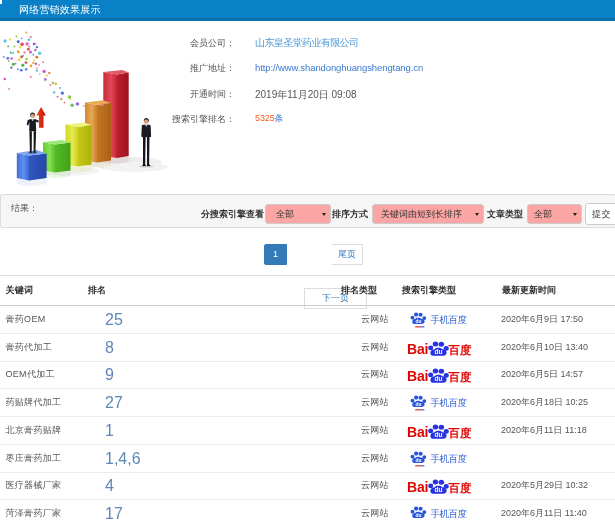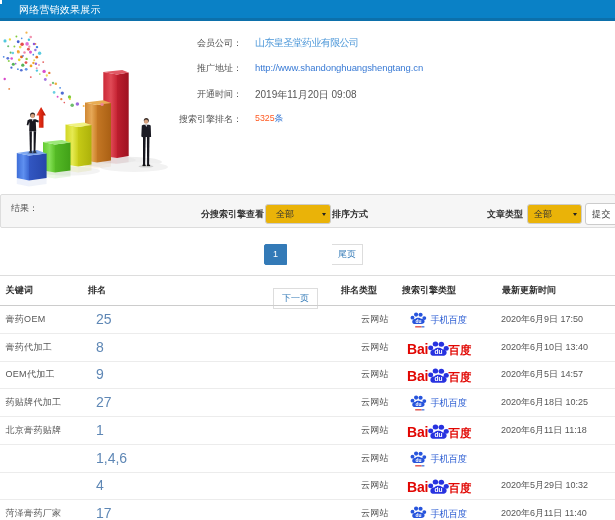--- a/index.html
+++ b/index.html
@@ -1,30 +1,30 @@
 <!DOCTYPE html>
 <html><head><meta charset="utf-8">
 <style>
 html,body{margin:0;padding:0;}
 body{width:615px;height:520px;overflow:hidden;position:relative;font-family:"Liberation Sans",sans-serif;background:#fff;}
 .abs{position:absolute;}
 #topbar{position:absolute;left:0;top:0;width:615px;height:18px;background:#0a81c6;border-bottom:3px solid #0c70ab;}
 #topbar span{position:absolute;left:19px;top:3px;font-size:10px;color:#fff;letter-spacing:0.2px;}
-.ilabel{position:absolute;left:122px;width:120px;text-align:right;font-size:9px;color:#555;}
+.ilabel{position:absolute;left:115px;width:120px;text-align:right;font-size:9px;color:#555;}
 .ival{position:absolute;left:255px;font-size:10px;}
 #band{position:absolute;left:0;top:194px;width:616px;height:34px;background:#f6f6f6;border:1px solid #ddd;border-radius:2px;box-sizing:border-box;}
 .blabel{position:absolute;top:13px;font-size:9px;font-weight:bold;color:#333;}
-.sel{position:absolute;top:8.5px;height:20.5px;background:#eab308;border:1px solid #ccc;border-radius:3px;box-sizing:border-box;font-size:9px;color:#333;line-height:18px;}
+.sel{position:absolute;top:8.5px;height:20.5px;background:#fca5a5;border:1px solid #ccc;border-radius:3px;box-sizing:border-box;font-size:9px;color:#333;line-height:18px;}
 .sel em{font-style:normal;position:absolute;left:10px;top:0;}
 .sel i{position:absolute;right:4px;top:8px;width:0;height:0;border-left:2.5px solid transparent;border-right:2.5px solid transparent;border-top:3.5px solid #222;}
 #submitbtn{position:absolute;left:584px;top:7.5px;width:46px;height:22.5px;background:#fff;border:1px solid #ccc;border-radius:3px;box-sizing:border-box;font-size:9px;color:#333;text-align:left;padding-left:6px;line-height:20px;letter-spacing:0.5px;}
 .pg{position:absolute;top:244px;height:21px;box-sizing:border-box;border:1px solid #ddd;background:#fff;color:#337ab7;font-size:9px;text-align:center;line-height:19px;}
 .trow{position:absolute;left:0;width:615px;height:28px;border-bottom:1px solid #ececec;box-sizing:border-box;}
 .c{position:absolute;top:0;height:27px;line-height:27px;font-size:9px;color:#555;white-space:nowrap;}
-.c1{left:5.5px;letter-spacing:0.3px;} .c2{left:96px;font-size:14px;color:#5e87b5;} .c3{left:361px;letter-spacing:0.3px;} .c5{left:501px;}
+.c1{left:5.5px;letter-spacing:0.3px;} .c2{left:105px;font-size:16px;color:#5e87b5;} .c3{left:361px;letter-spacing:0.3px;} .c5{left:501px;}
 </style></head>
 <body>
 <div id="topbar">
     <span>网络营销效果展示</span>
   </div>
 <div style="position:absolute;left:0;top:0;width:2px;height:4px;background:#fff"></div>
 
 <svg class="abs" style="left:2px;top:28px" width="180" height="162" viewBox="0 0 180 162">
 
 <ellipse cx="118" cy="134" rx="42" ry="5.5" fill="#efefef"></ellipse>
@@ -238,30 +238,34 @@
 <div class="ival" style="top:113px;font-size:8.8px"><span style="color:#ff5a22">5325</span><span style="color:#3a7bd5">条</span></div>
 
 <div id="band">
 <div class="blabel" style="left:10px;top:6.5px;color:#555;font-weight:normal">结果：</div>
 <div class="blabel" style="left:200px">分搜索引擎查看</div>
 <div class="sel" style="left:264px;width:66px">
       <em>全部</em>
       <i></i>
     </div>
 <div class="blabel" style="left:331px">排序方式</div>
+<div class="sel" style="left:371px;width:112px">
+      <em style="left:8px">关键词由短到长排序</em>
+      <i></i>
+    </div>
 <div class="blabel" style="left:486px">文章类型</div>
 <div class="sel" style="left:526px;width:55px">
       <em style="left:6px">全部</em>
       <i></i>
     </div>
 <div id="submitbtn">提交</div>
 </div>
 
 <div class="pg" style="left:264px;width:23px;background:#337ab7;border-color:#337ab7;color:#fff;border-radius:2px 0 0 2px;">1</div>
-<div class="pg" style="left:273px;width:45px;margin-top:44px;">下一页</div>
+<div class="pg" style="left:304px;width:63px;margin-top:44px;">下一页</div>
 <div class="pg" style="left:332px;width:31px;border-left:none;">尾页</div>
 
 <div class="abs" style="left:0;top:275px;width:615px;height:31px;border-top:1px solid #ddd;border-bottom:1px solid #ccc;box-sizing:border-box;">
 <div class="c c1" style="font-weight:bold;color:#2f2f2f;line-height:29px;">关键词</div>
 <div class="c" style="left:88px;font-weight:bold;color:#2f2f2f;line-height:29px;">排名</div>
 <div class="c" style="left:341px;font-weight:bold;color:#2f2f2f;line-height:29px;">排名类型</div>
 <div class="c" style="left:402px;font-weight:bold;color:#2f2f2f;line-height:29px;">搜索引擎类型</div>
 <div class="c" style="left:502px;font-weight:bold;color:#2f2f2f;line-height:29px;">最新更新时间</div>
 </div>
 <div class="trow" style="top:306.0px">
@@ -355,38 +359,40 @@
 <circle cx="91" cy="45" r="13.5" fill="#2732e0"></circle>
 <path d="M7,71 C7,57 17,49 28,51 C34,39 62,39 69,50 C80,47 93,55 93,68 C93,80 84,88 70,88 L28,88 C15,88 7,83 7,71 Z" fill="#2732e0"></path>
 
 </g>
       <text x="32.5" y="15.016" font-size="6.6" font-weight="bold" fill="#fff" text-anchor="middle" font-family="Liberation Sans">du</text>
 <text x="42.5" y="15" font-size="11.4" font-weight="bold" fill="#e10602" font-family="Liberation Sans">百度</text>
 </svg>
 <div class="c c5">2020年6月11日 11:18</div>
 </div>
 <div class="trow" style="top:444.5px">
+<div class="c c1">枣庄膏药加工</div>
 <div class="c c2">1,4,6</div>
 <div class="c c3">云网站</div>
 <svg style="position:absolute;left:410px;top:5px" width="20" height="18" viewBox="0 0 20 18">
 <g transform="translate(1.2,0.8) scale(0.14400000000000002,0.13999999999999999)">
 <circle cx="9" cy="42" r="13.5" fill="#2754dc"></circle>
 <circle cx="34" cy="20" r="14.5" fill="#2754dc"></circle>
 <circle cx="65" cy="21" r="14.5" fill="#2754dc"></circle>
 <circle cx="91" cy="45" r="13.5" fill="#2754dc"></circle>
 <path d="M7,71 C7,57 17,49 28,51 C34,39 62,39 69,50 C80,47 93,55 93,68 C93,80 84,88 70,88 L28,88 C15,88 7,83 7,71 Z" fill="#2754dc"></path>
 
 </g>
       <text x="8.4" y="11.636000000000001" font-size="4.9" font-weight="bold" fill="#fff" text-anchor="middle" font-family="Liberation Sans">du</text>
 <rect x="5.2" y="15.2" width="6.4" height="1.25" fill="#d93a32"></rect>
 <rect x="11.6" y="15.2" width="2.8" height="1.25" fill="#3a6fd8"></rect>
 </svg>
     <span style="position:absolute;left:430.5px;top:0;line-height:27px;font-size:9.5px;letter-spacing:-0.5px;color:#2e5fd3;">手机百度</span>
 </div>
 <div class="trow" style="top:472.2px">
+<div class="c c1">医疗器械厂家</div>
 <div class="c c2">4</div>
 <div class="c c3">云网站</div>
 <svg style="position:absolute;left:406px;top:5px" width="70" height="19" viewBox="0 0 70 19">
 <text x="1" y="15.2" font-size="14" font-weight="bold" fill="#e10602" letter-spacing="-0.2" font-family="Liberation Sans">Bai</text>
 <g transform="translate(23,1.6) scale(0.19,0.17333333333333334)">
 <circle cx="9" cy="42" r="13.5" fill="#2732e0"></circle>
 <circle cx="34" cy="20" r="14.5" fill="#2732e0"></circle>
 <circle cx="65" cy="21" r="14.5" fill="#2732e0"></circle>
 <circle cx="91" cy="45" r="13.5" fill="#2732e0"></circle>
 <path d="M7,71 C7,57 17,49 28,51 C34,39 62,39 69,50 C80,47 93,55 93,68 C93,80 84,88 70,88 L28,88 C15,88 7,83 7,71 Z" fill="#2732e0"></path>

